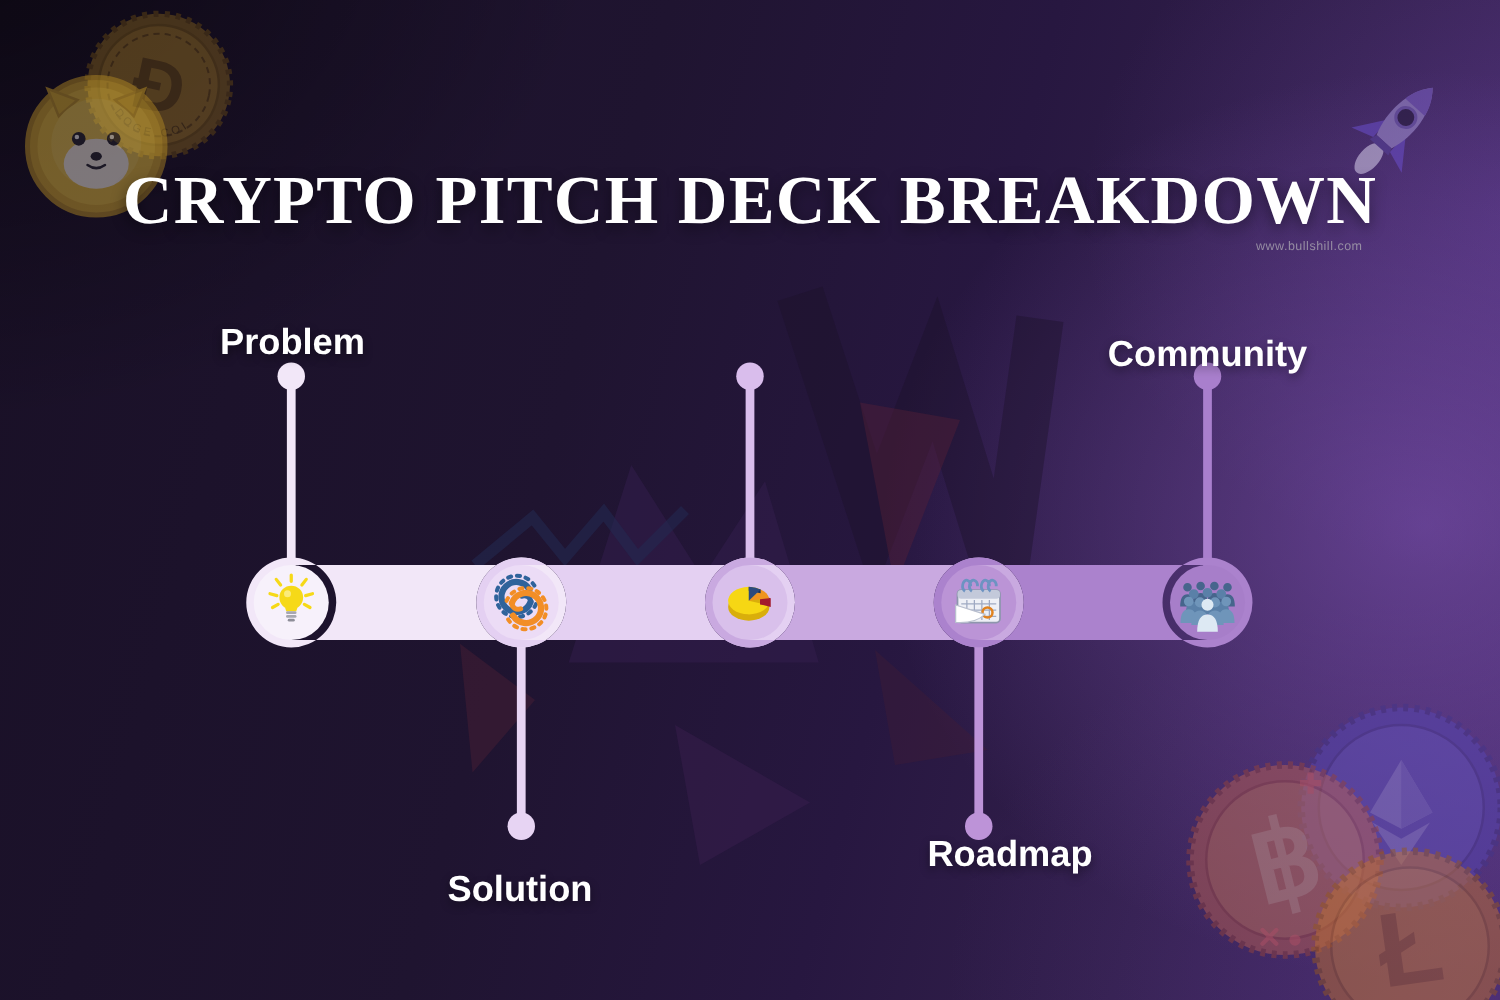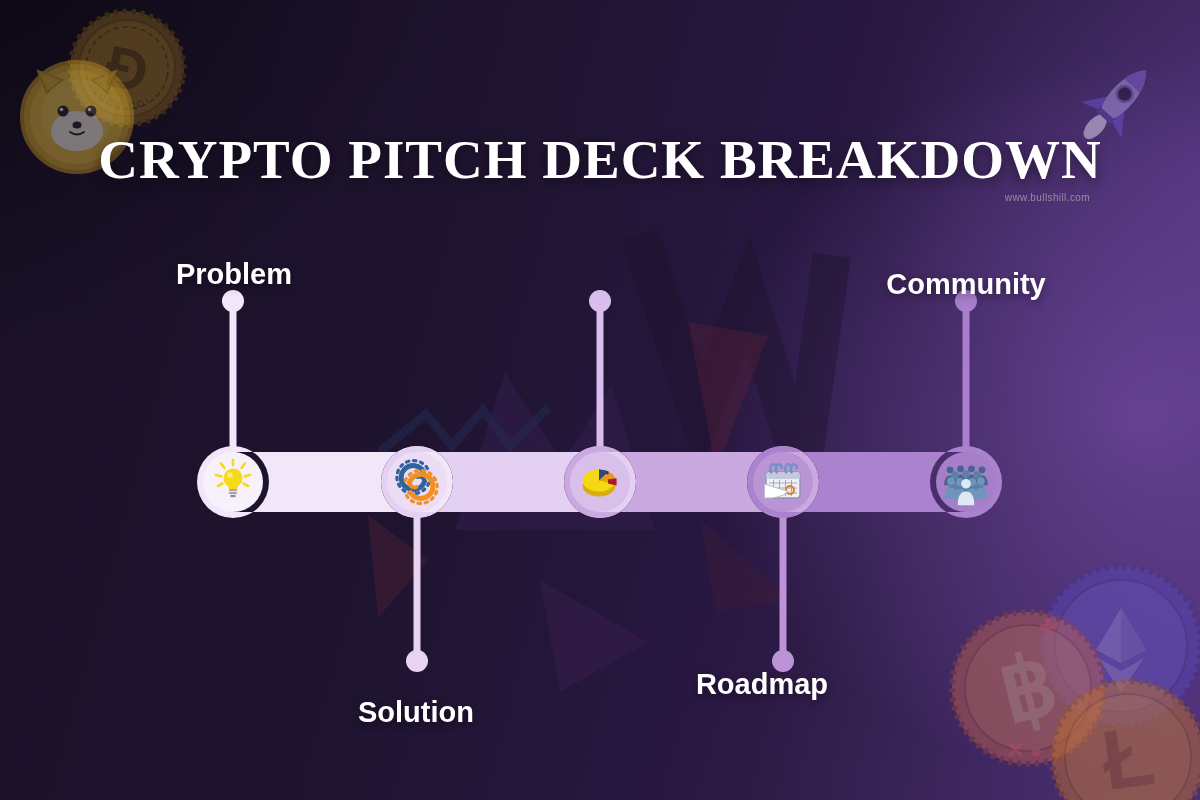--- a/index.html
+++ b/index.html
@@ -27,21 +27,21 @@
   }
   .step-label{
     position:absolute; transform:translateX(-50%);
     font-size:29px; font-weight:700; color:#ffffff; white-space:nowrap;
     text-shadow:0 3px 8px rgba(0,0,0,.4);
   }
   .lbl-0{ left:234px; top:258px; }
   .lbl-2{ left:599px; top:258px; }
   .lbl-4{ left:966px; top:268px; }
   .lbl-1{ left:416px; top:696px; }
-  .lbl-3{ left:762px; top:668px; }
+  .lbl-3{ left:808px; top:668px; }
 </style>
 </head>
 <body>
 
 <div class="stage">
 
   <svg class="layer" viewBox="0 0 1200 800">
 
     <g>
       <path d="M455,530 L505,372 L562,462 L612,385 L655,530 Z" fill="#331d4e" opacity="0.5"></path>

